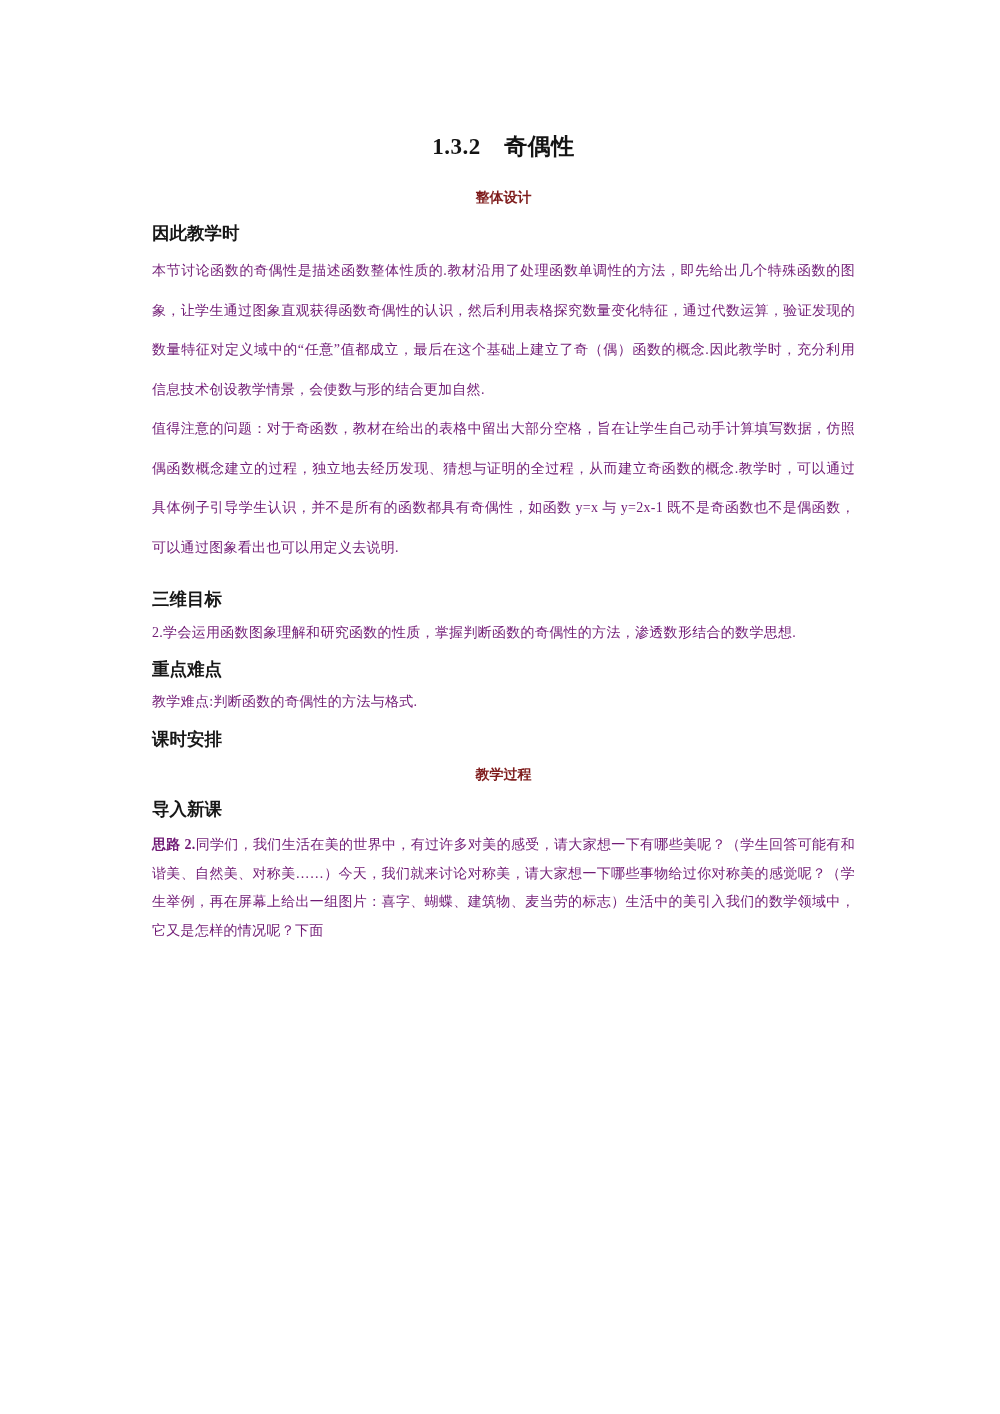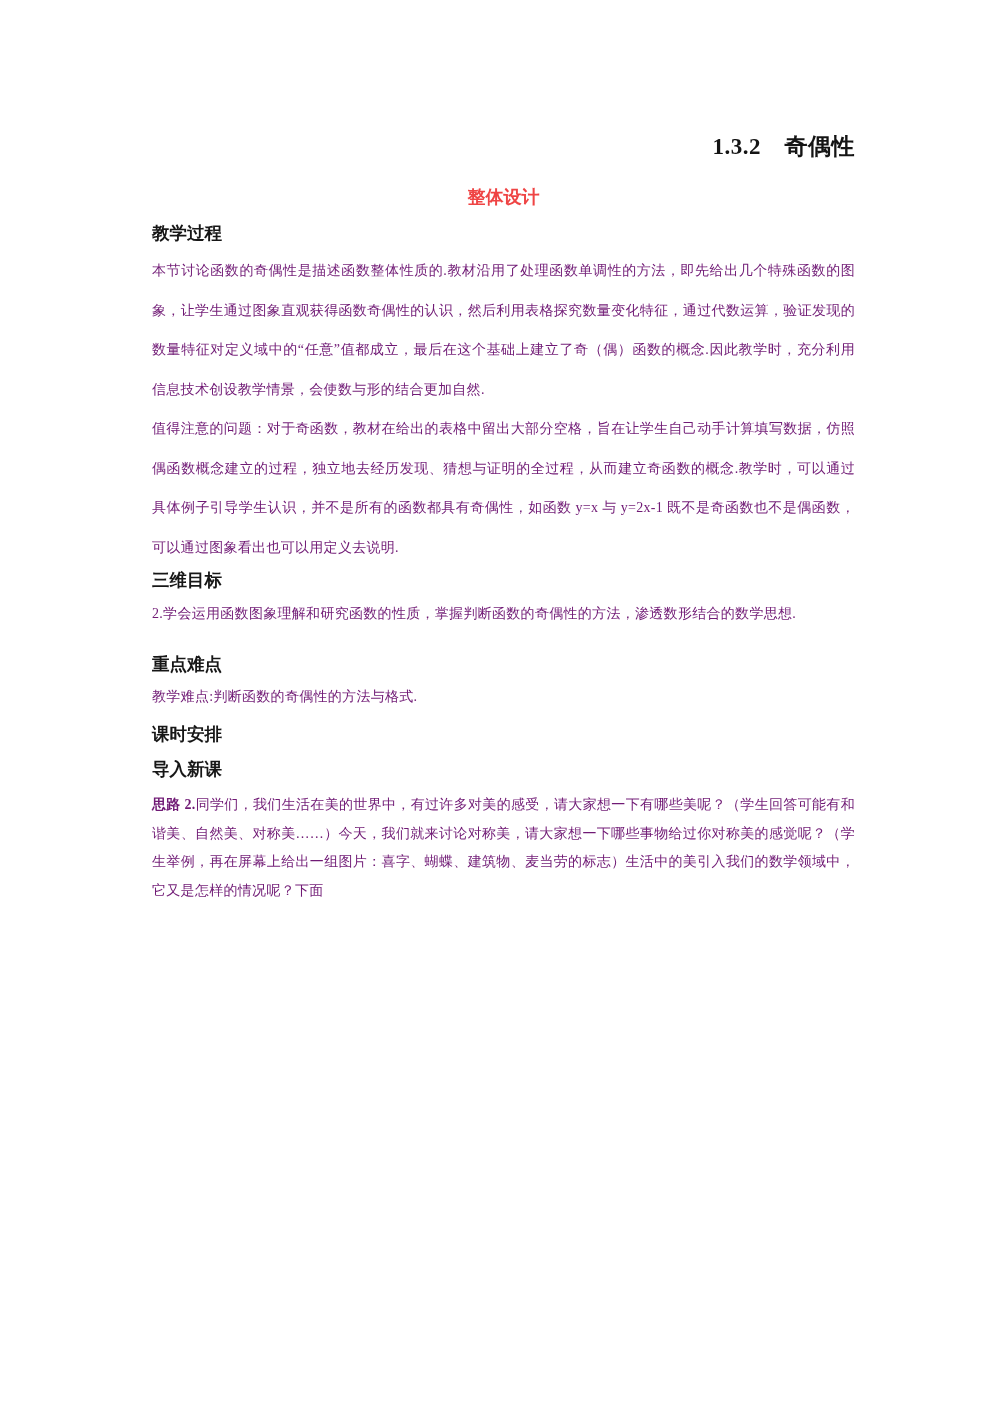--- a/index.html
+++ b/index.html
@@ -19,32 +19,32 @@
   }
   .content {
     margin-left: 152px;
     width: 703px;
   }
   .doc-title {
     margin-top: 130px;
     font-size: 23px;
     line-height: 34px;
     font-weight: 700;
-    text-align: right;
+    text-align: center;
     font-family: "Liberation Serif", "DejaVu Serif", serif;
     letter-spacing: 0.5px;
     color: #141414;
   }
   .center-heading {
-    font-size: 18px;
+    font-size: 14px;
     line-height: 26px;
     font-weight: 700;
     text-align: center;
     font-family: "Liberation Sans", "DejaVu Sans", sans-serif;
-    color: #ef4444;
+    color: #7f1d1d;
   }
   .left-heading {
     font-size: 17.5px;
     line-height: 26px;
     font-weight: 700;
     text-align: left;
     font-family: "Liberation Sans", "DejaVu Sans", sans-serif;
     color: #161616;
   }
   .para {
@@ -64,38 +64,39 @@
 </head>
 <body>
 
 <div class="page">
   <div class="content">
 
     <h1 class="doc-title">1.3.2　奇偶性</h1>
 
     <h2 class="center-heading" style="margin-top:20px">整体设计</h2>
 
-    <h3 class="left-heading" style="margin-top:10px">教学过程</h3>
+    <h3 class="left-heading" style="margin-top:10px">因此教学时</h3>
 
     <p class="para" style="margin-top:5px">本节讨论函数的奇偶性是描述函数整体性质的.教材沿用了处理函数单调性的方法，即先给出几个特殊函数的图象，让学生通过图象直观获得函数奇偶性的认识，然后利用表格探究数量变化特征，通过代数运算，验证发现的数量特征对定义域中的“任意”值都成立，最后在这个基础上建立了奇（偶）函数的概念.因此教学时，充分利用信息技术创设教学情景，会使数与形的结合更加自然.</p>
 
     <p class="para">值得注意的问题：对于奇函数，教材在给出的表格中留出大部分空格，旨在让学生自己动手计算填写数据，仿照偶函数概念建立的过程，独立地去经历发现、猜想与证明的全过程，从而建立奇函数的概念.教学时，可以通过具体例子引导学生认识，并不是所有的函数都具有奇偶性，如函数 y=x 与 y=2x-1 既不是奇函数也不是偶函数，可以通过图象看出也可以用定义去说明.</p>
 
-    <h3 class="left-heading" style="margin-top:0">三维目标</h3>
+    <h3 class="left-heading" style="margin-top:19px">三维目标</h3>
 
 
     <p class="para" style="margin-top:1px">2.学会运用函数图象理解和研究函数的性质，掌握判断函数的奇偶性的方法，渗透数形结合的数学思想.</p>
 
-    <h3 class="left-heading" style="margin-top:17px">重点难点</h3>
+    <h3 class="left-heading" style="margin-top:3px">重点难点</h3>
 
 
     <p class="para">教学难点:判断函数的奇偶性的方法与格式.</p>
 
     <h3 class="left-heading" style="margin-top:5px">课时安排</h3>
 
 
+    <h2 class="center-heading" style="margin-top:9px">教学过程</h2>
 
     <h3 class="left-heading" style="margin-top:9px">导入新课</h3>
 
     <p class="para tight" style="margin-top:9px"><span class="lead-bold">思路 2.</span><span>同学们，我们生活在美的世界中，有过许多对美的感受，请大家想一下有哪些美呢？（学生回答可能有和谐美、自然美、对称美……）今天，我们就来讨论对称美，请大家想一下哪些事物给过你对称美的感觉呢？（学生举例，再在屏幕上给出一组图片：喜字、蝴蝶、建筑物、麦当劳的标志）生活中的美引入我们的数学领域中，它又是怎样的情况呢？下面</span></p>
 
   </div>
 </div>
 
 </body></html>

